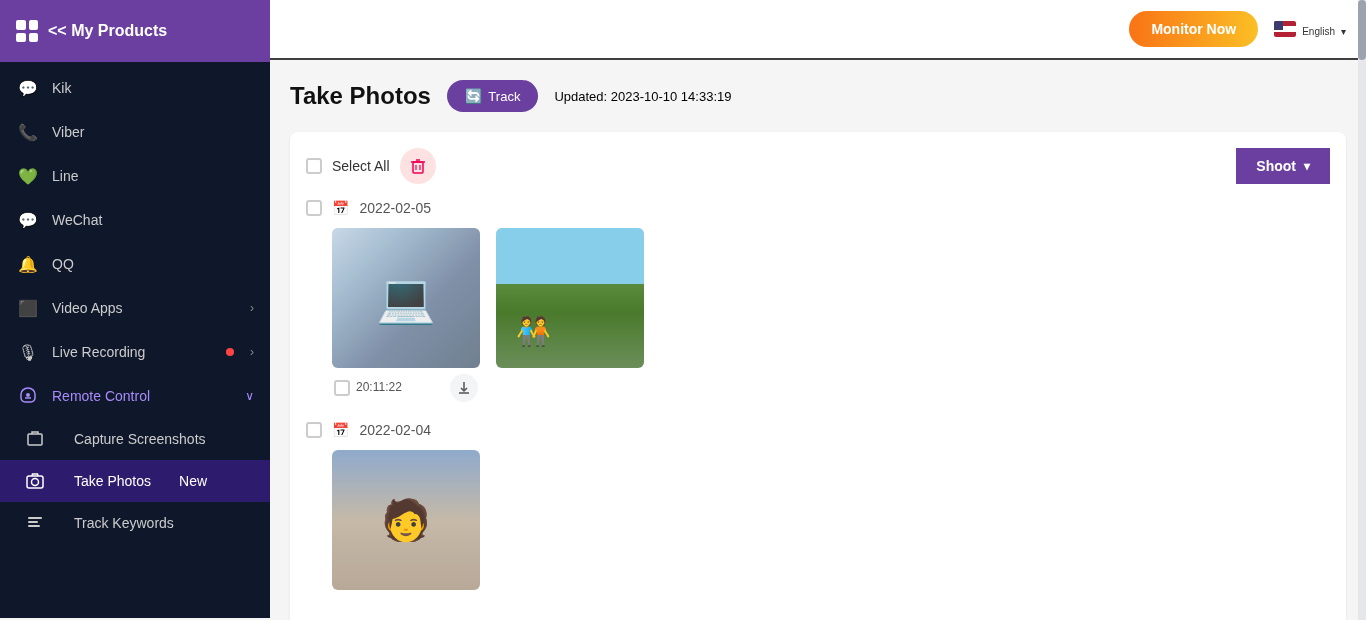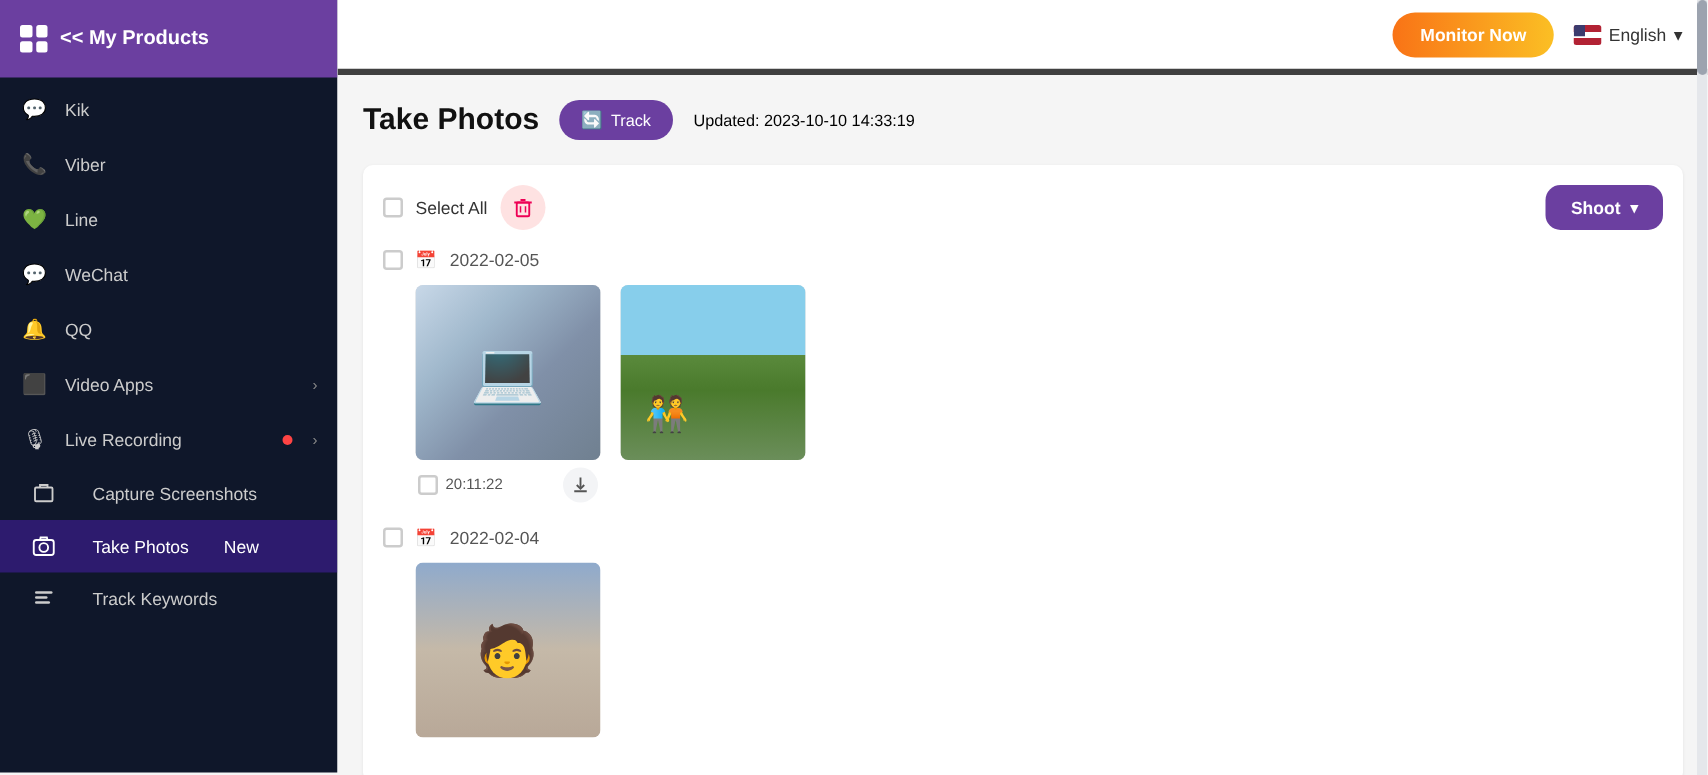--- a/index.html
+++ b/index.html
@@ -113,39 +113,39 @@
 
     
     .topbar {
       background: white;
       height: 60px;
       display: flex;
       align-items: center;
       justify-content: flex-end;
       padding: 0 20px;
       gap: 16px;
-      border-bottom: 5px solid #404040;
+      border-bottom: 2px solid #404040;
       flex-shrink: 0;
     }
     .monitor-btn {
       background: linear-gradient(90deg, #f97316, #fbbf24);
       color: white;
       border: none;
       padding: 10px 22px;
       border-radius: 24px;
       font-size: 14px;
       font-weight: bold;
       cursor: pointer;
     }
     .lang-selector {
       display: flex;
-      align-items: flex-start;
+      align-items: flex-end;
       gap: 6px;
       cursor: pointer;
-      font-size: 14px;
+      font-size: 10px;
       color: #333;
     }
     .flag-icon {
       width: 22px;
       height: 16px;
       background: linear-gradient(180deg, #b22234 33%, white 33%, white 66%, #b22234 66%);
       border-radius: 2px;
       position: relative;
       overflow: hidden;
     }
@@ -242,21 +242,21 @@
       display: flex;
       align-items: center;
       justify-content: center;
       font-size: 16px;
     }
     .shoot-btn {
       background: #6b3fa0;
       color: white;
       border: none;
       padding: 10px 20px;
-      border-radius: 12px;
+      border-radius: 0;
       font-size: 14px;
       font-weight: bold;
       cursor: pointer;
       display: flex;
       align-items: center;
       gap: 8px;
     }
     .shoot-btn .dropdown-arrow {
       font-size: 12px;
     }
@@ -422,20 +422,31 @@
       <span class="chevron">›</span>
     </div>
 
     <div class="nav-item">
       <div class="nav-icon">🎙</div>
       <span class="nav-label">Live Recording</span>
       <span class="dot-indicator"></span>
       <span class="chevron">›</span>
     </div>
 
+    <div class="nav-item expanded">
+      <div class="nav-icon">
+        <svg width="20" height="20" viewBox="0 0 20 20" fill="none">
+          <path d="M10 2 C6 2 3 5 3 8 L3 12 C3 14 5 16 7 16 L13 16 C15 16 17 14 17 12 L17 8 C17 5 14 2 10 2Z" stroke="#a78bfa" stroke-width="1.5" fill="none"></path>
+          <circle cx="10" cy="9" r="2" fill="#a78bfa"></circle>
+          <line x1="7" y1="12" x2="13" y2="12" stroke="#a78bfa" stroke-width="1.5"></line>
+        </svg>
+      </div>
+      <span class="nav-label" style="color:#a78bfa;">Remote Control</span>
+      <span class="chevron" style="color:#a78bfa;">∨</span>
+    </div>
 
     <div class="sub-nav-item">
       <div class="nav-icon">
         <svg width="18" height="18" viewBox="0 0 18 18" fill="none">
           <rect x="2" y="4" width="14" height="11" rx="1" stroke="#ccc" stroke-width="1.5"></rect>
           <path d="M6 4 L6 2 L12 2 L12 4" stroke="#ccc" stroke-width="1.5"></path>
         </svg>
       </div>
       <span class="nav-label">Capture Screenshots</span>
     </div>

